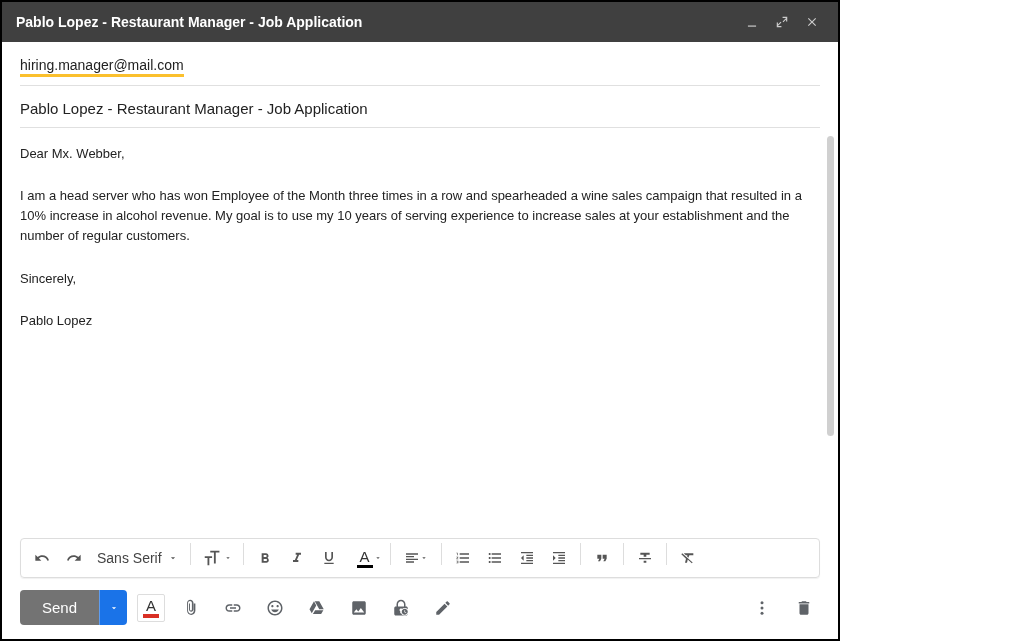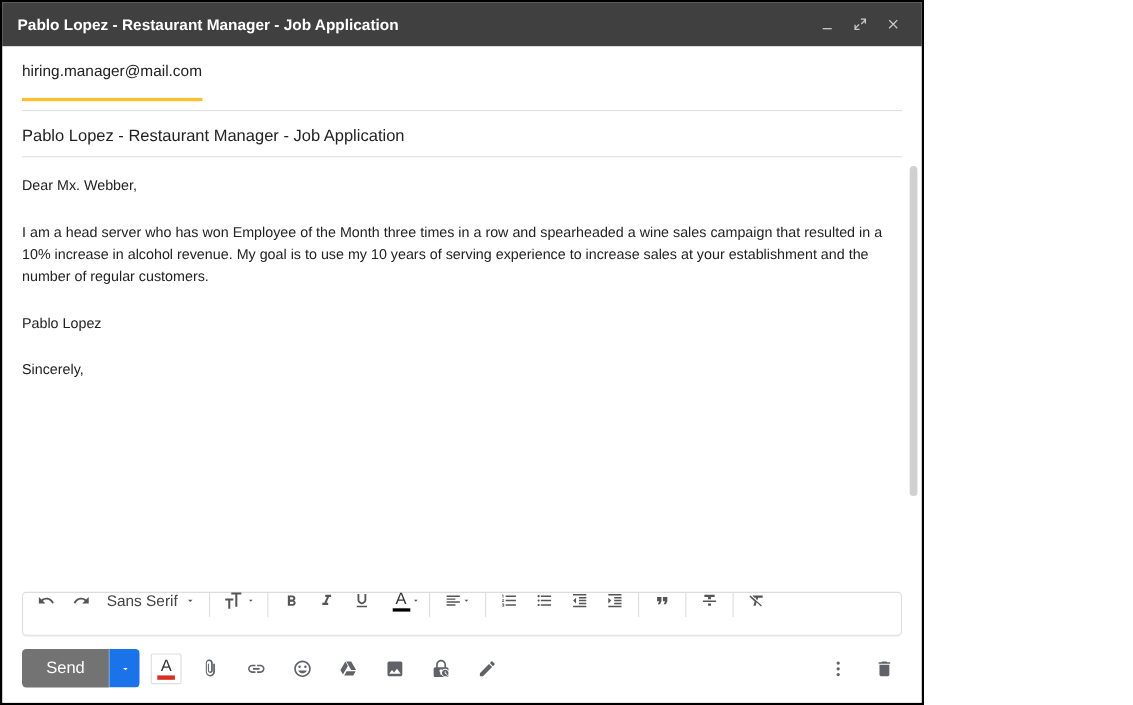--- a/index.html
+++ b/index.html
@@ -4,27 +4,27 @@
 <style>
   * { box-sizing: border-box; margin: 0; padding: 0; }
   body { font-family: Arial, Helvetica, sans-serif; background: #fff; }
   .window { width: 840px; height: 641px; border: 2px solid #000; display: flex; flex-direction: column; }
   .titlebar { background: #404040; color: #fff; height: 40px; display: flex; align-items: center; padding: 0 14px; font-size: 14px; font-weight: bold; }
   .titlebar-spacer { flex: 1; }
   .titlebar-btn { width: 24px; height: 24px; display: flex; align-items: center; justify-content: center; color: #ccc; cursor: pointer; margin-left: 6px; }
   .titlebar-btn svg { width: 14px; height: 14px; }
   .fields { padding: 0 18px; }
   .to-row { padding: 14px 0 8px 0; border-bottom: 1px solid #e0e0e0; }
-  .chip { display:inline-block; font-size: 14px; color: #222; border-bottom: 3px solid #fbc02d; padding-bottom:17px;}
+  .chip { display:inline-block; font-size: 14px; color: #222; border-bottom: 3px solid #fbc02d; padding-bottom:1px;}
   .subj-row { padding: 14px 0 10px 0; border-bottom: 1px solid #e0e0e0; font-size: 15px; color:#222;}
   .body-wrap { flex:1; position: relative; overflow:hidden; }
   .body-area { padding: 16px 18px 0 18px; font-size: 13px; color: #222; line-height: 1.55; height: 100%; overflow-y: auto; }
   .body-area p { margin-bottom: 22px; }
   .scrollbar { position:absolute; top:8px; right:4px; width:7px; height:300px; background:#d0d0d0; border-radius:4px; }
-  .format-toolbar { margin: 0 18px; border:1px solid #ddd; border-radius:4px; height:40px; display:flex; align-items:flex-end; padding:16px 6px; box-shadow: 0 1px 1px rgba(0,0,0,0.06); gap:2px;}
+  .format-toolbar { margin: 0 18px; border:1px solid #ddd; border-radius:4px; height:40px; display:flex; align-items:flex-start; padding:4px 6px; box-shadow: 0 1px 1px rgba(0,0,0,0.06); gap:2px;}
   .tb-btn { width:30px; height:30px; display:flex; align-items:center; justify-content:center; color:#555; cursor:pointer; border-radius:3px; }
   .tb-sep { width:1px; height:22px; background:#ddd; margin:0 4px; }
   .font-family-btn { width:auto; padding:0 6px; font-size:14px; color:#444; gap:6px;}
   .bottom-bar { display:flex; align-items:center; padding: 12px 18px 14px 18px; gap:10px; }
   .send-split { display:flex; }
   .send-btn { background:#737373; color:#fff; border:none; font-size:15px; font-weight:500; padding: 9px 22px; border-radius: 4px 0 0 4px; cursor:pointer; }
   .send-more { background:#1a73e8; color:#fff; width:28px; display:flex; align-items:center; justify-content:center; border-radius:0 4px 4px 0; border-left:1px solid rgba(255,255,255,0.3); cursor:pointer;}
   .bb-btn { width:32px; height:32px; display:flex; align-items:center; justify-content:center; color:#5f6368; cursor:pointer; border-radius:50%; }
   .bb-spacer { flex:1; }
   svg { display:block; }
@@ -64,22 +64,22 @@
     </div>
     <div class="subj-row">
       <span>Pablo Lopez - Restaurant Manager - Job Application</span>
     </div>
   </div>
 
   <div class="body-wrap">
     <div class="body-area">
       <p>Dear Mx. Webber,</p>
       <p>I am a head server who has won Employee of the Month three times in a row and spearheaded a wine sales campaign that resulted in a 10% increase in alcohol revenue. My goal is to use my 10 years of serving experience to increase sales at your establishment and the number of regular customers.</p>
+      <p>Sincerely,</p>
       <p>Pablo Lopez</p>
-      <p>Sincerely,</p>
     </div>
     <div class="scrollbar"></div>
   </div>
 
   <div class="format-toolbar">
     <div class="tb-btn">
       <svg class="ico-sm" viewBox="0 0 24 24">
           <path d="M12.5 8c-2.65 0-5.05 1-6.9 2.6L2 7v9h9l-3.6-3.6C8.75 11.2 10.5 10.5 12.5 10.5c3.5 0 6.5 2.3 7.6 5.5l2.4-.8C21 11 17.1 8 12.5 8z"></path>
         </svg>
     </div>

